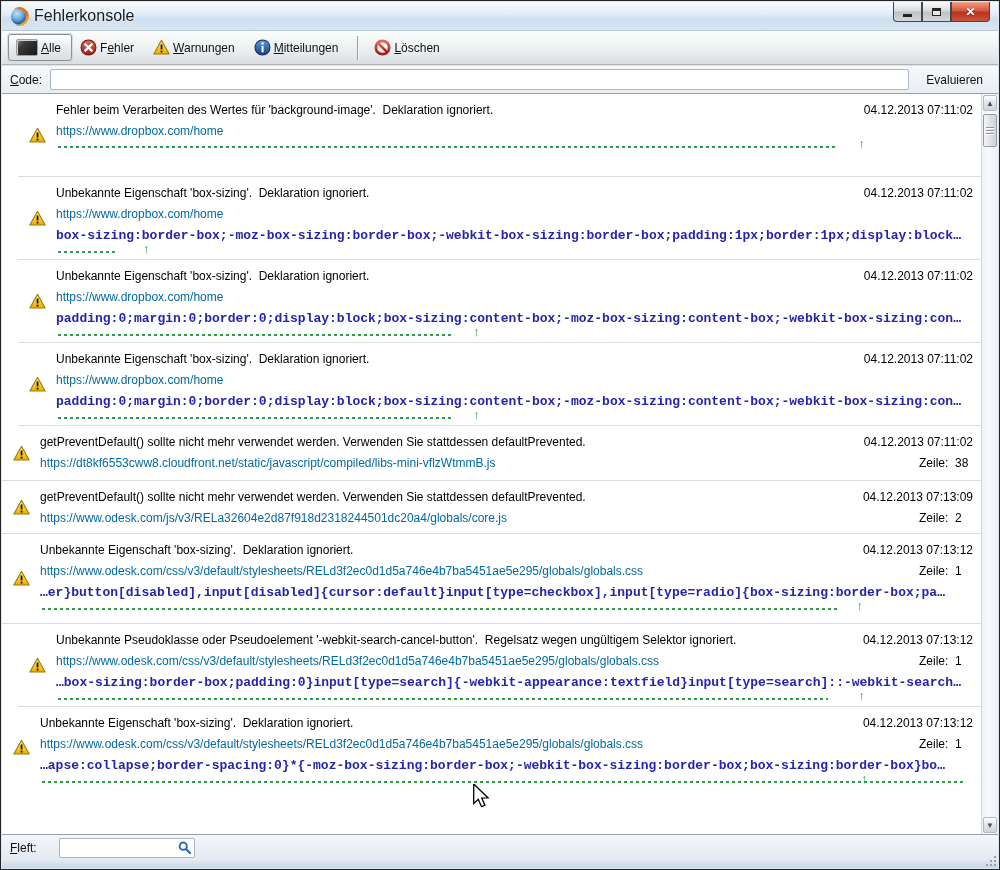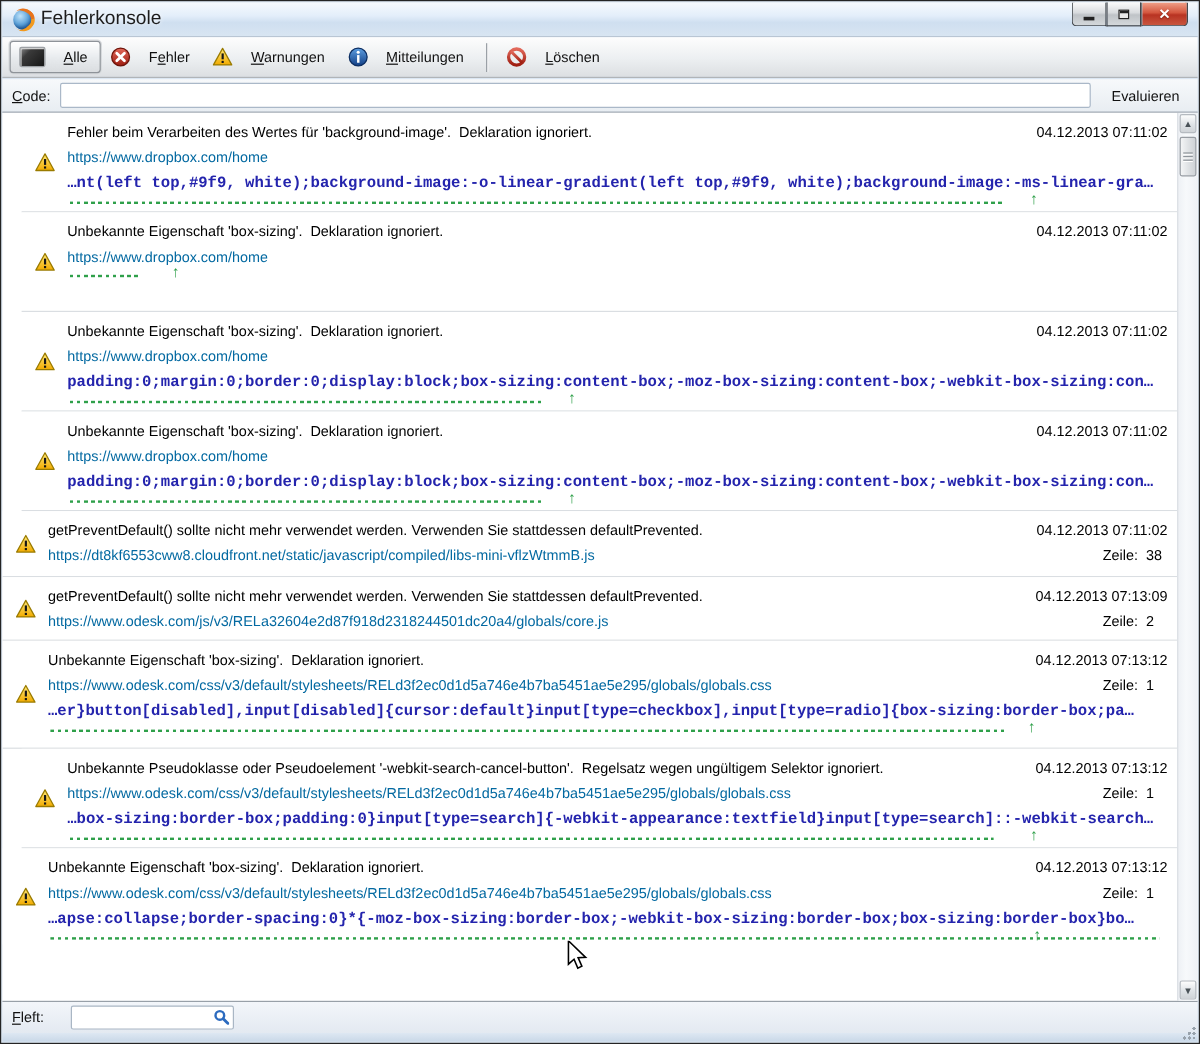--- a/index.html
+++ b/index.html
@@ -29,21 +29,21 @@
     background:linear-gradient(180deg,#f0a088,#d4573f 45%,#b83322 55%,#c9563f); }
   .glyph-min { width:9px; height:3px; background:#222; margin-top:8px; }
   .glyph-max { width:9px; height:8px; border:1px solid #222; background:#e8e8e8;
     box-shadow:inset 0 2px 0 #222; }
   .glyph-close { color:#fff; font-size:12px; font-weight:bold; text-shadow:0 1px 1px #7d1607; }
 
   
   .toolbar { position:absolute; left:1px; top:30px; right:1px; height:34px;
     background:linear-gradient(180deg,#fdfdfd,#eceff1 55%,#dcdfe2);
     border-bottom:1px solid #b0b4b8; display:flex; align-items:center; padding-left:6px; }
-  .tbtn { display:flex; align-items:center; gap:15px; padding:4px 10px 4px 7px;
+  .tbtn { display:flex; align-items:center; gap:3px; padding:4px 10px 4px 7px;
     font-size:12px; color:#111; border:1px solid transparent; border-radius:3px; }
   .tbtn.selected { border:1px solid #8e9399;
     background:linear-gradient(180deg,#ffffff,#e9ecef 50%,#dadde0);
     box-shadow:inset 0 1px 0 #fff, 0 0 0 1px #d7dadd; }
   .tbtn .key, .lbl .key { text-decoration:underline; }
   .tb-sep { width:1px; height:24px; background:#9aa0a6; margin:0 8px;
     box-shadow:1px 0 0 #f5f6f7; }
   .console-ico { width:22px; height:17px; border:1px solid #9da1a5; border-radius:2px;
     background:linear-gradient(135deg,#8c8c8c 0%,#3a3a3a 30%,#161616 100%);
     box-shadow:inset 1px 1px 0 #cfcfcf; }
@@ -216,23 +216,20 @@
             </svg>
           </div>
         <div class="content-col">
           <div class="row1">
               <span class="msg">Fehler beim Verarbeiten des Wertes für 'background-image'.  Deklaration ignoriert.</span>
               <span class="ts">04.12.2013 07:11:02</span>
             </div>
           <div class="row2">
               <a class="lnk">https://www.dropbox.com/home</a>
             </div>
-          <div class="crow">
-              <span class="code">…nt(left top,#9f9, white);background-image:-o-linear-gradient(left top,#9f9, white);background-image:-ms-linear-gra…</span>
-            </div>
           <div class="dashrow">
               <span class="dashes" style="width: 85%;"></span>
               <span class="uparrow" style="left: 87.5%;">↑</span>
             </div>
         </div>
       </div>
 
       <div class="entry h93">
         <div class="icon-col">
             <svg class="icon16" viewBox="0 0 16 16">
@@ -241,20 +238,23 @@
               <rect x="7.2" y="11" width="1.7" height="1.7" fill="#161616"></rect>
             </svg>
           </div>
         <div class="content-col">
           <div class="row1">
               <span class="msg">Unbekannte Eigenschaft 'box-sizing'.  Deklaration ignoriert.</span>
               <span class="ts">04.12.2013 07:11:02</span>
             </div>
           <div class="row2">
               <a class="lnk">https://www.dropbox.com/home</a>
+            </div>
+          <div class="crow">
+              <span class="code">box-sizing:border-box;-moz-box-sizing:border-box;-webkit-box-sizing:border-box;padding:1px;border:1px;display:block…</span>
             </div>
           <div class="dashrow">
               <span class="dashes" style="width: 6.5%;"></span>
               <span class="uparrow" style="left: 9.5%;">↑</span>
             </div>
         </div>
       </div>
 
       <div class="entry h93">
         <div class="icon-col">

